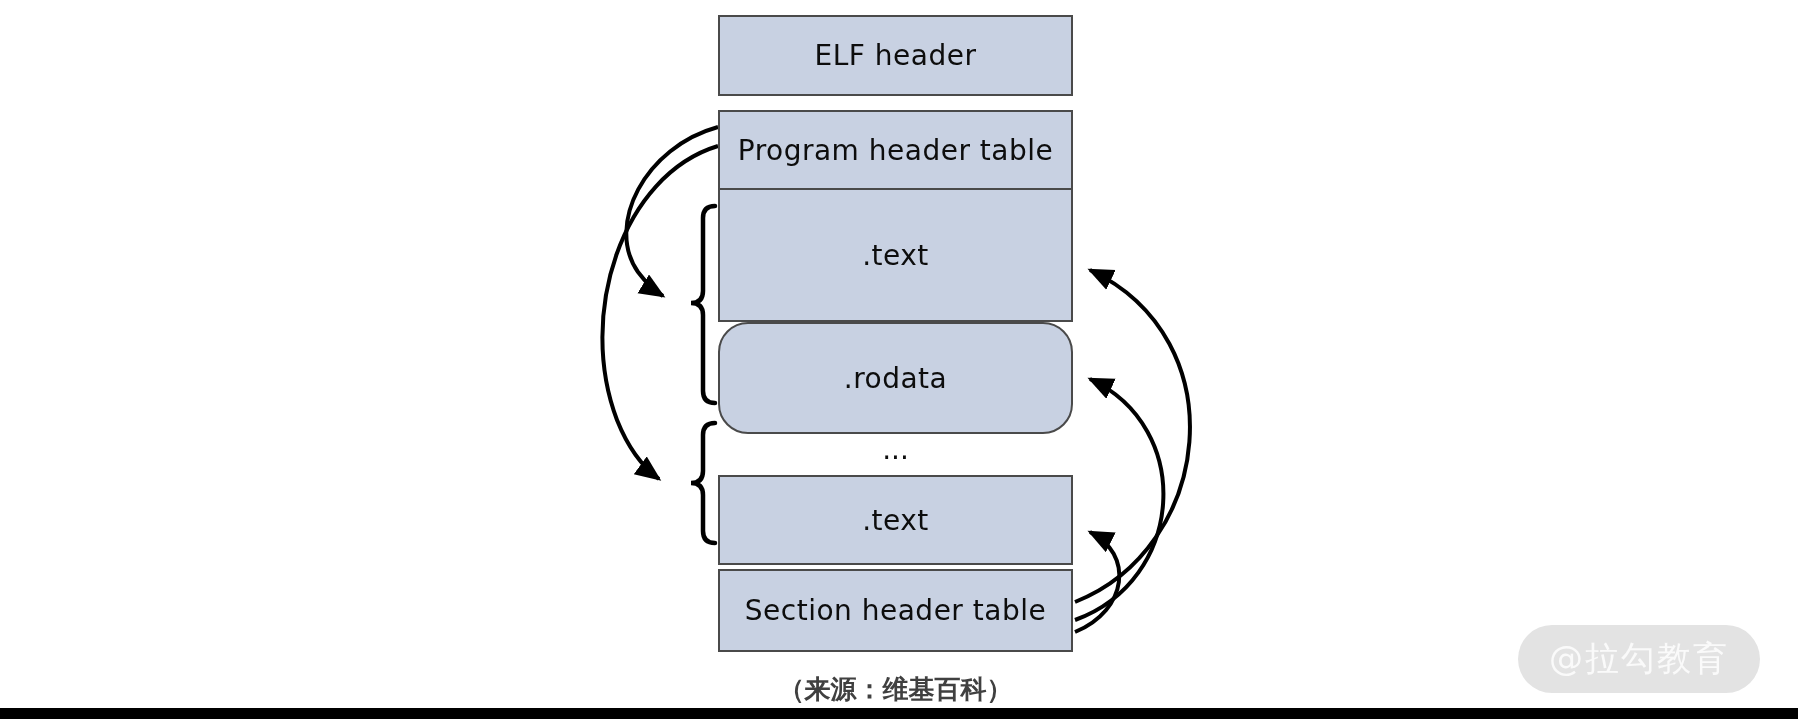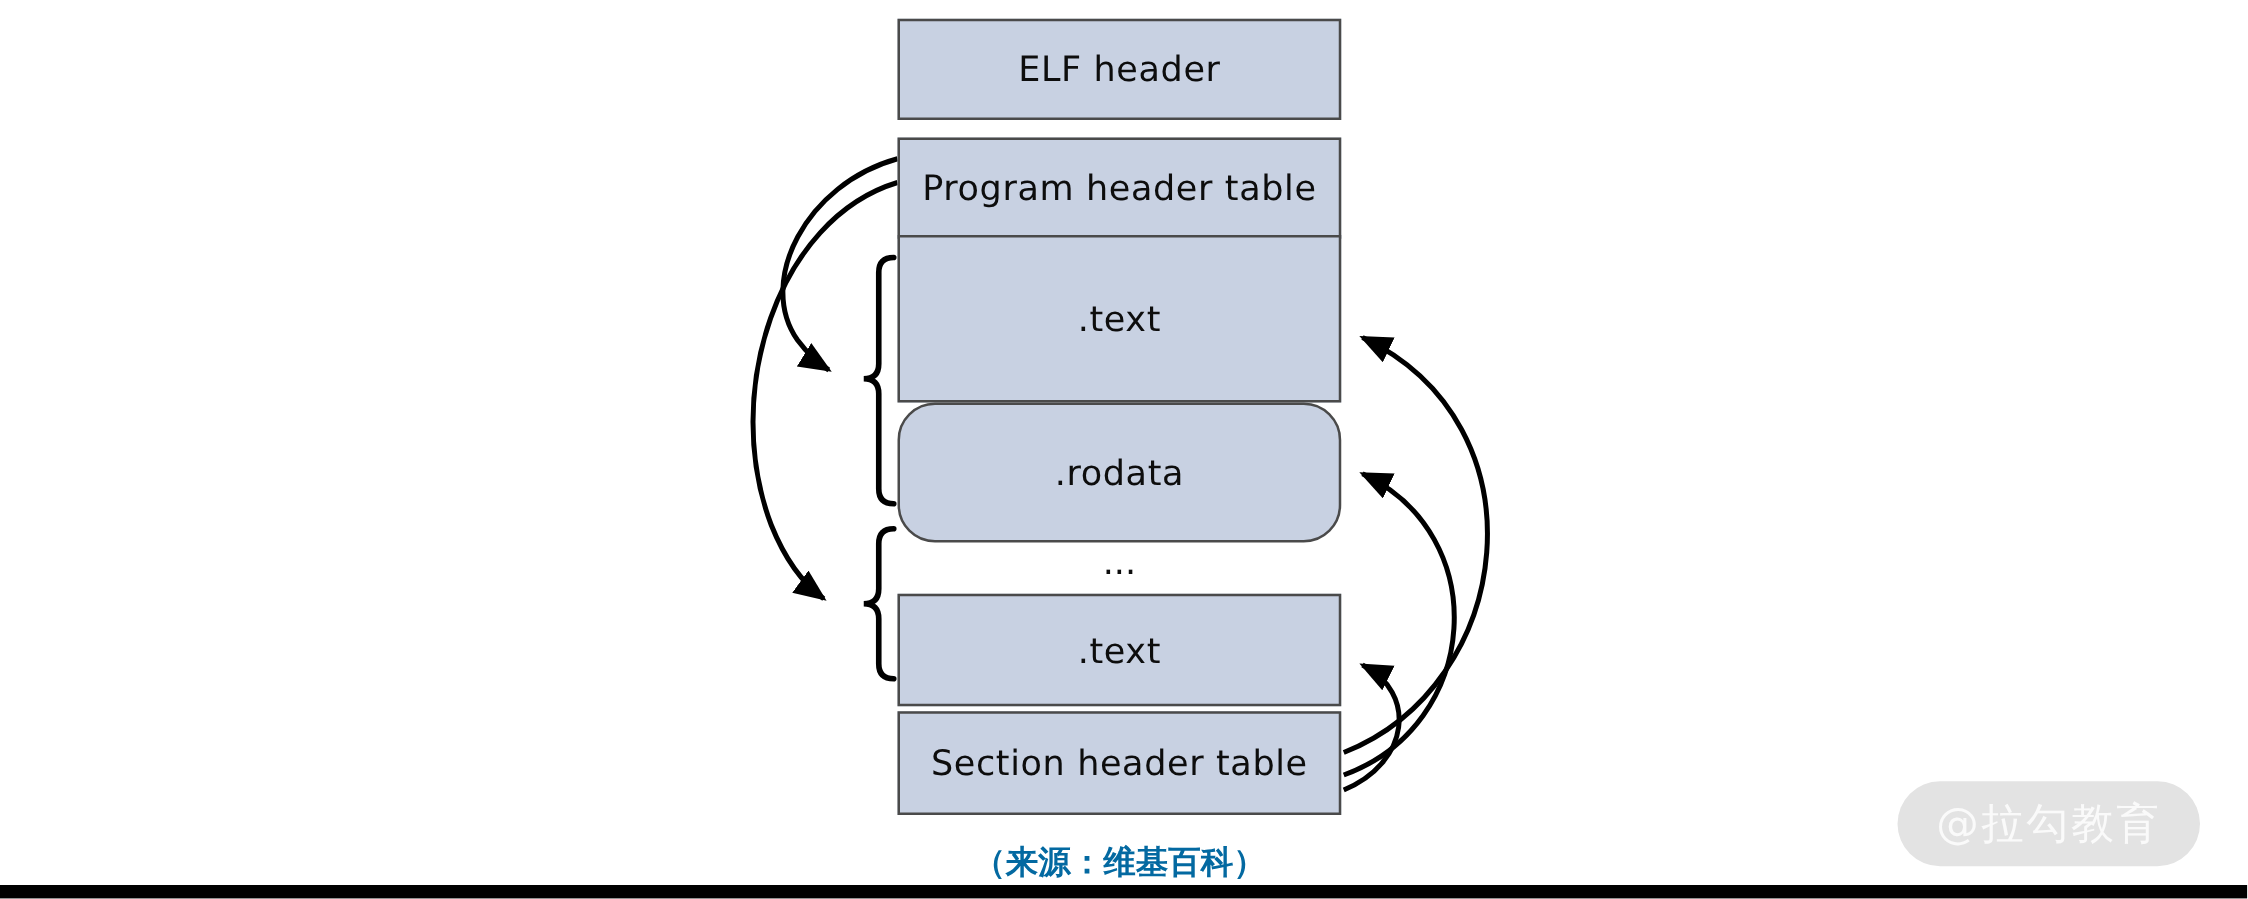--- a/index.html
+++ b/index.html
@@ -45,21 +45,21 @@
     pointer-events: none;
   }
   .caption {
     position: absolute;
     left: 718px;
     width: 355px;
     top: 672px;
     text-align: center;
     font-size: 26px;
     font-weight: 600;
-    color: #0369a1;
+    color: #404040;
   }
   .watermark {
     position: absolute;
     left: 1518px;
     top: 625px;
     width: 242px;
     height: 68px;
     border-radius: 34px;
     background: #e3e3e3;
     display: flex;

